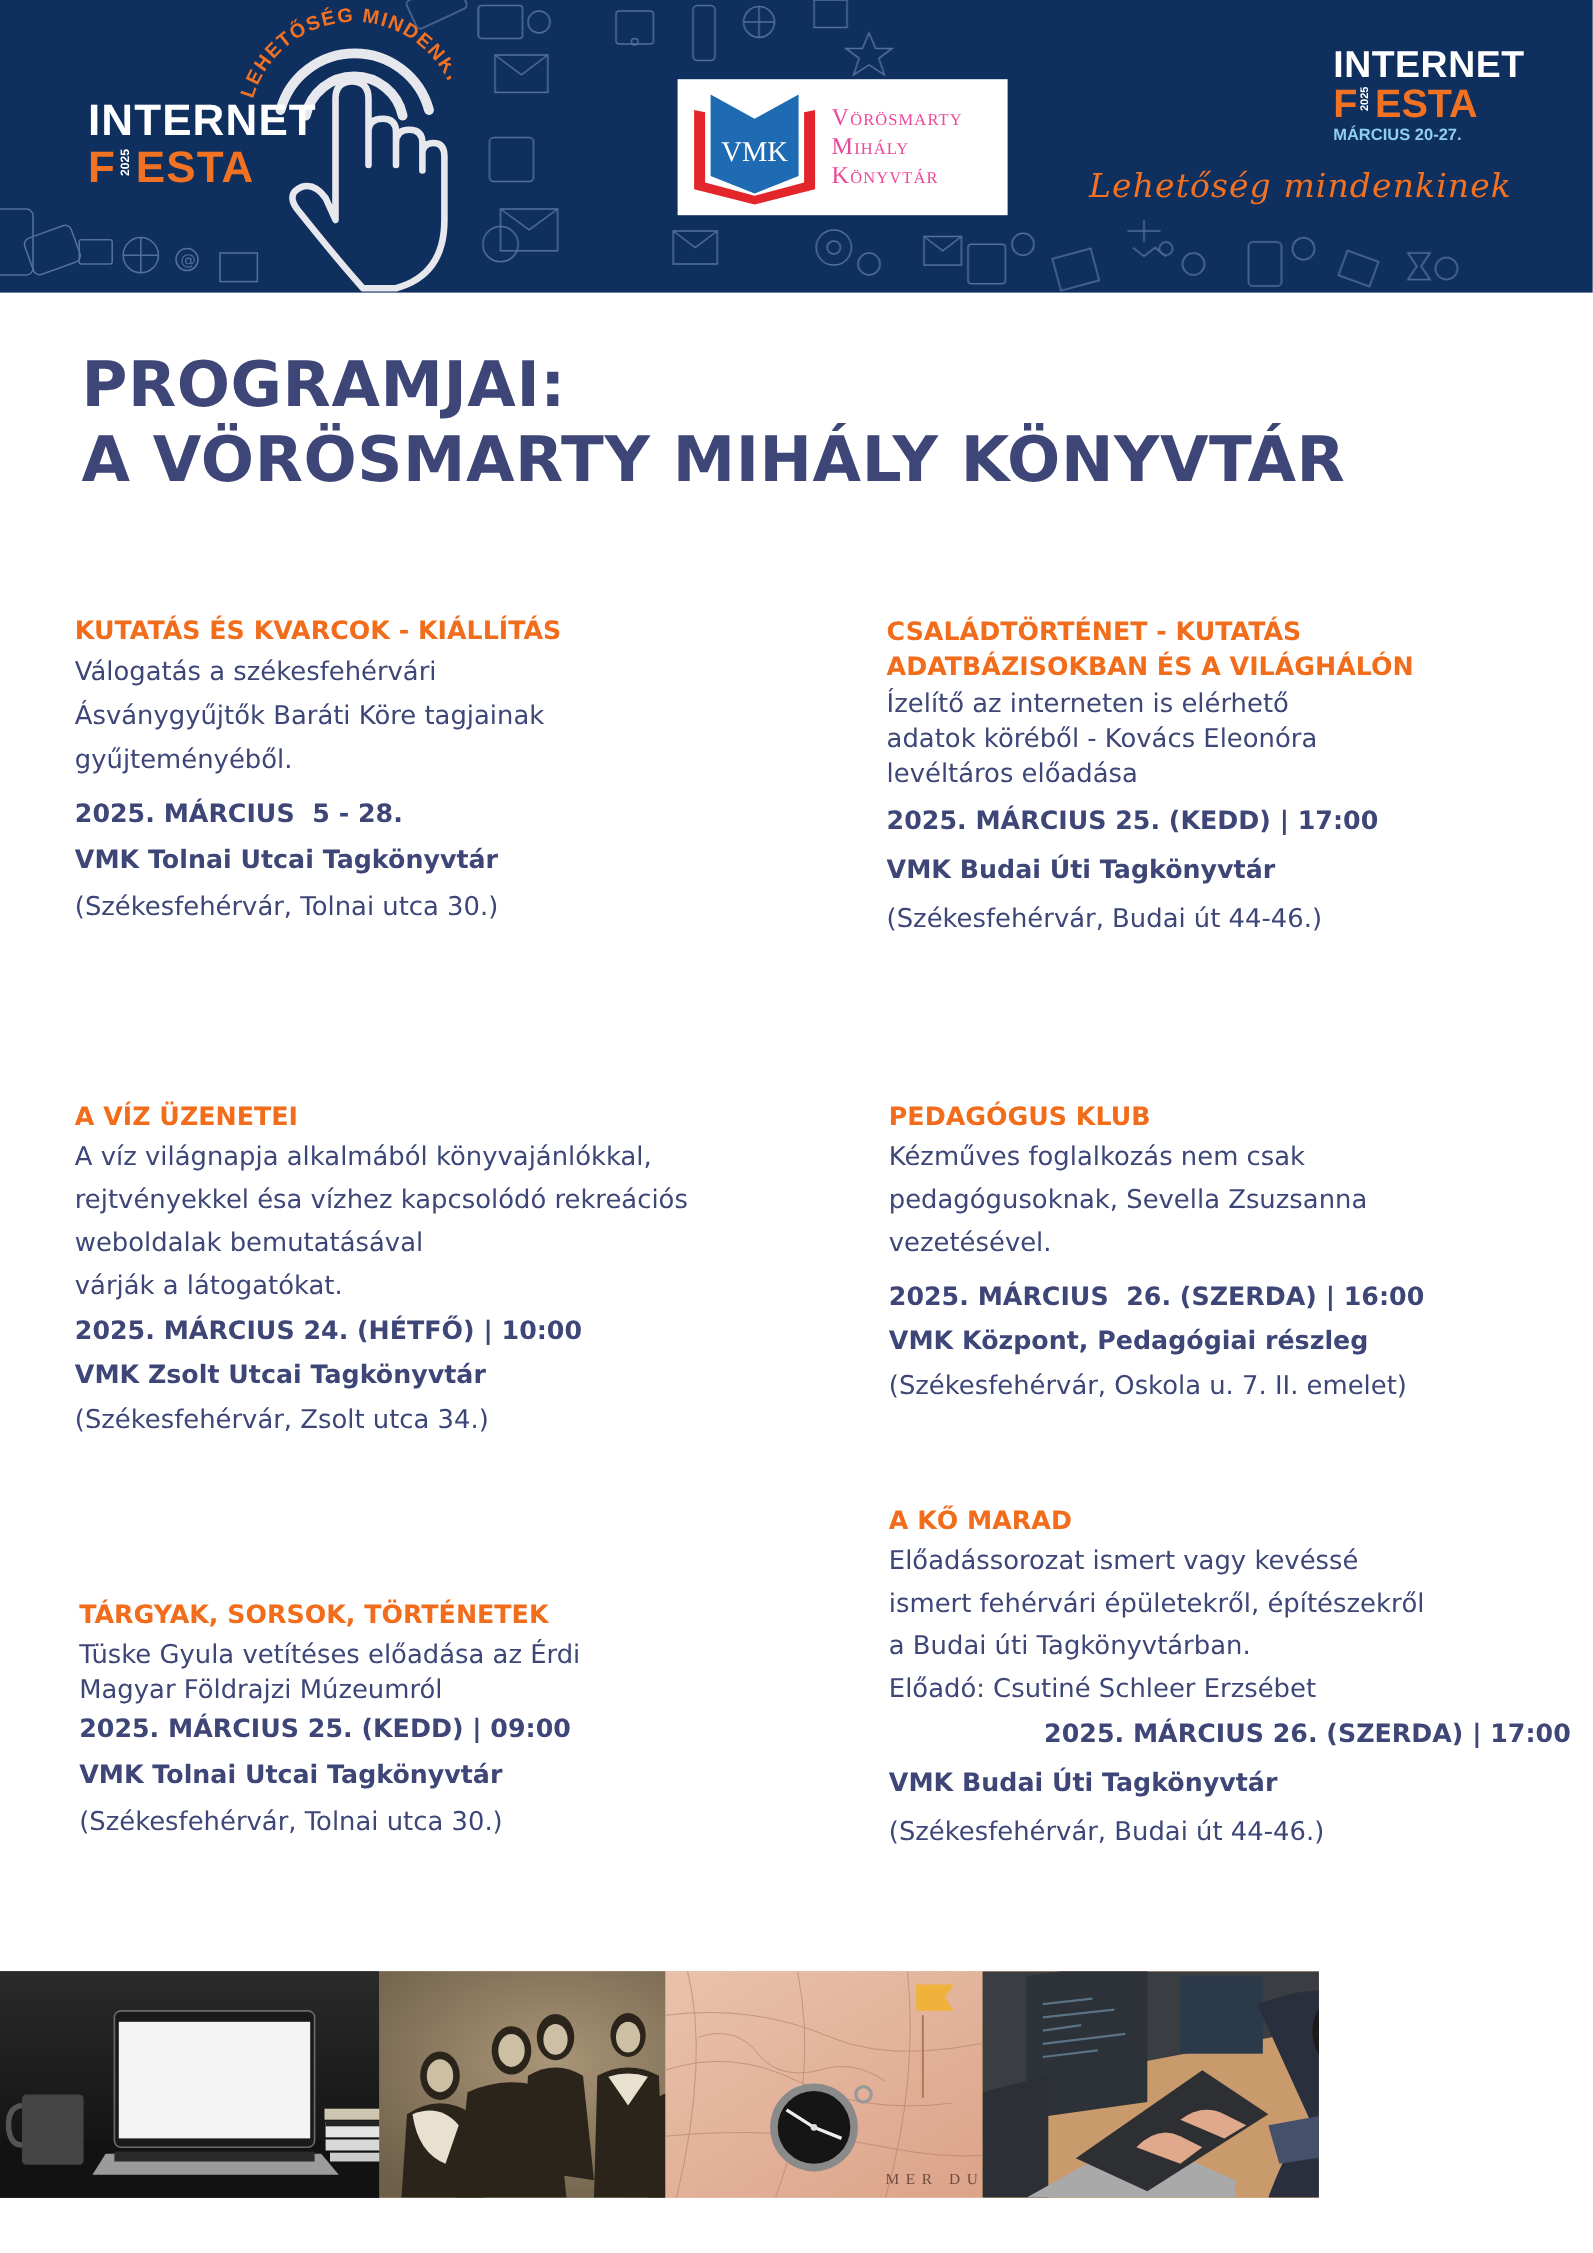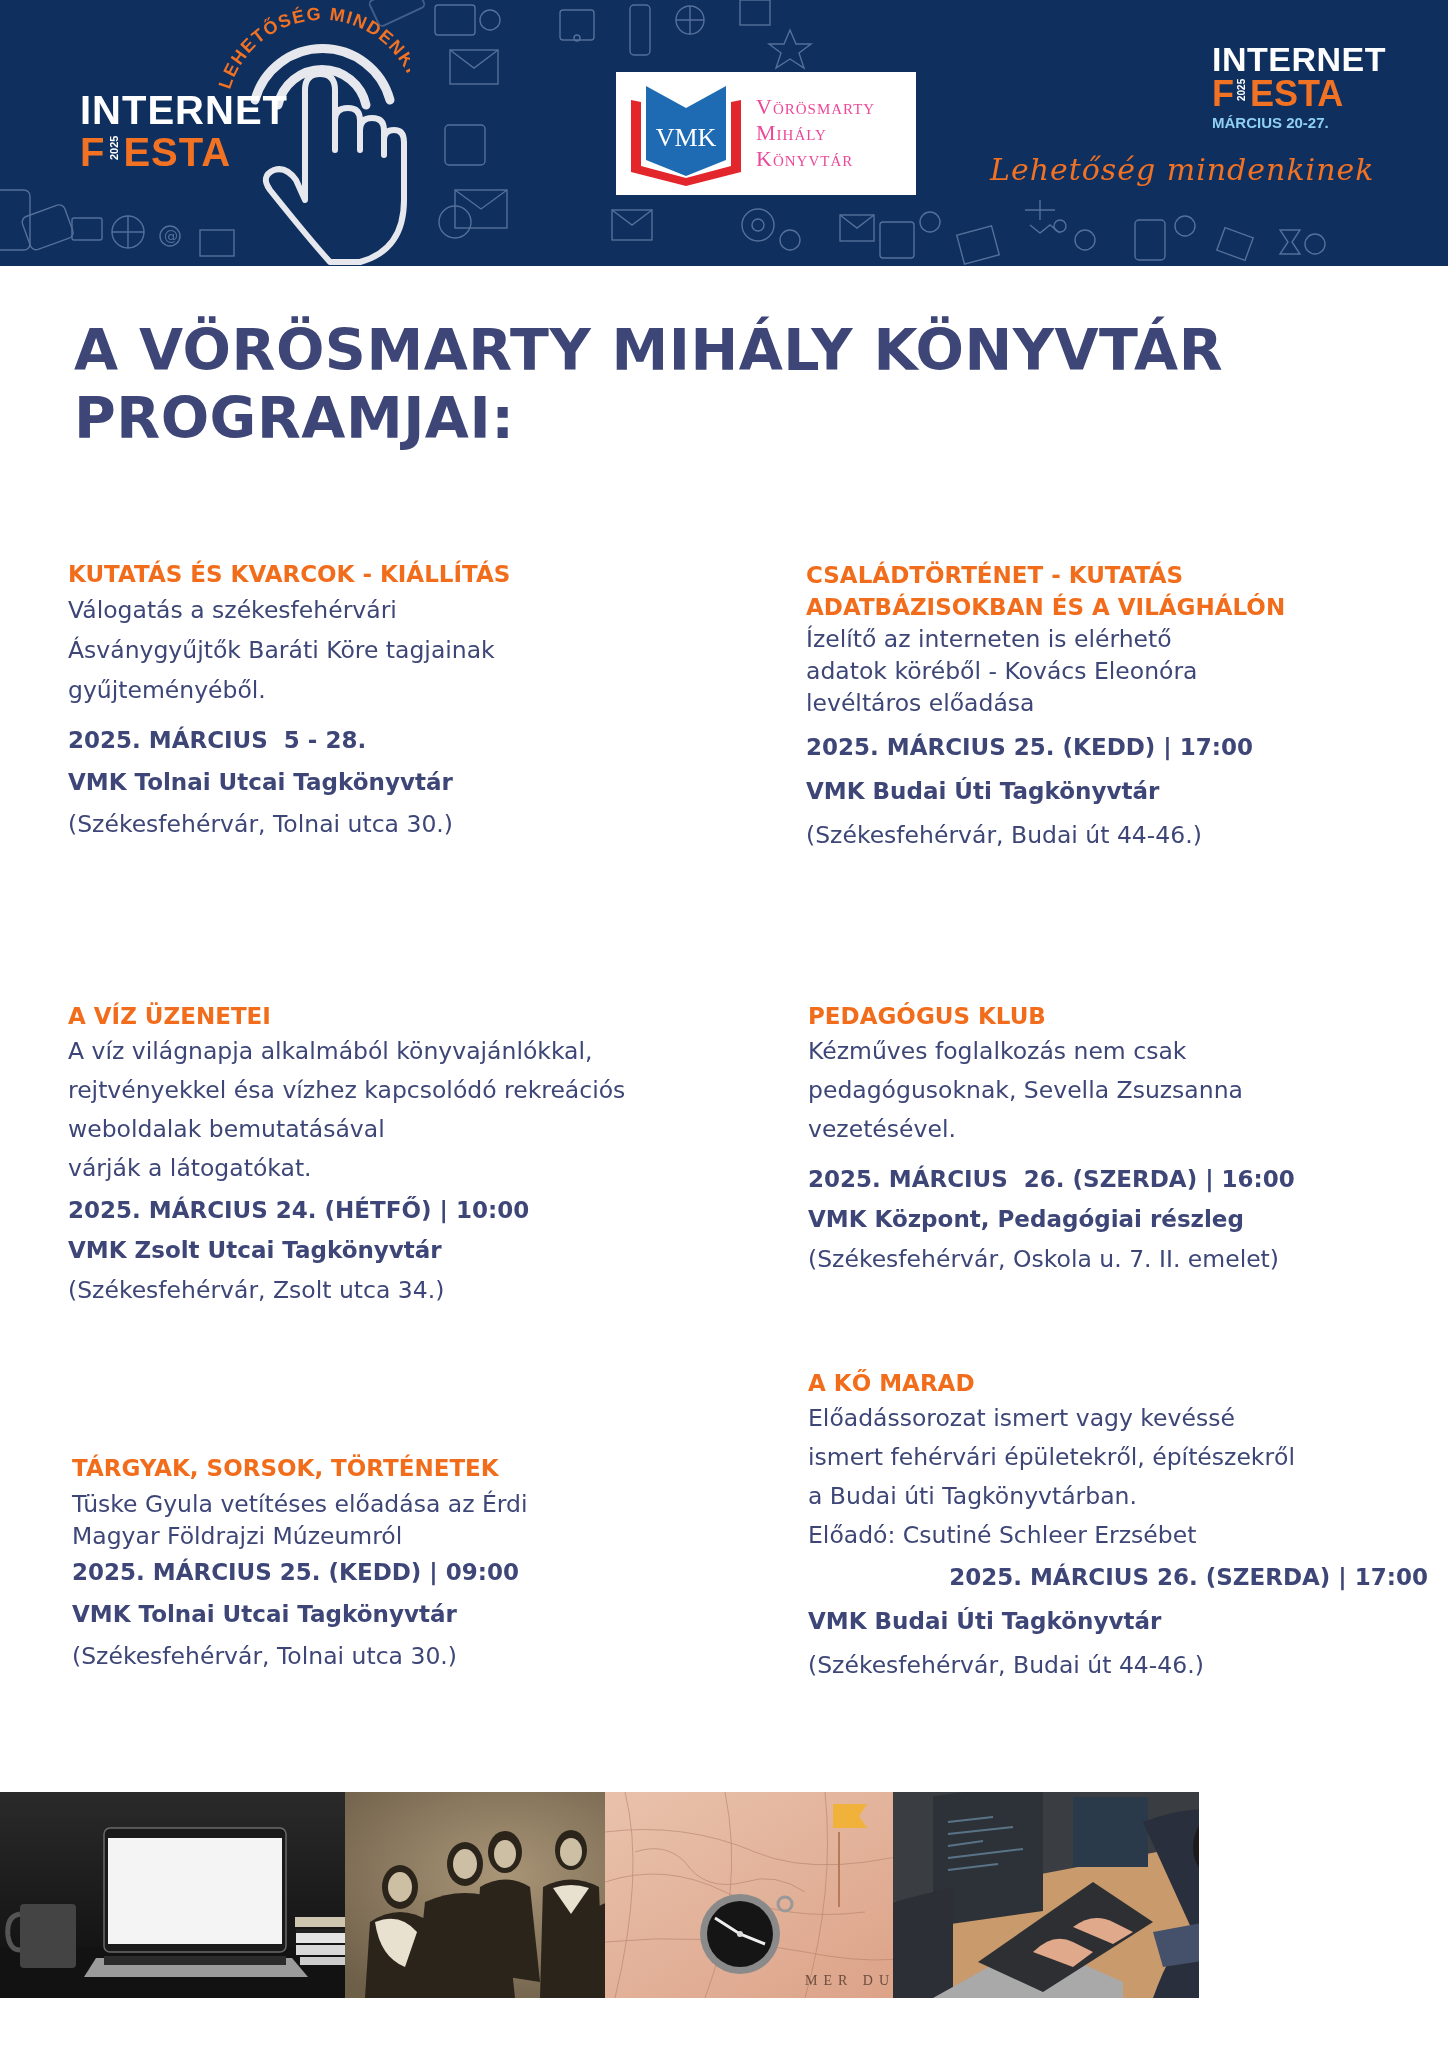--- a/index.html
+++ b/index.html
@@ -179,22 +179,22 @@
       <span>F</span>
       <span class="yr">2025</span>
       <span>ESTA</span>
     </div>
     <div class="dates">MÁRCIUS 20-27.</div>
   </div>
   <div class="script-tag">Lehetőség mindenkinek</div>
 </div>
 
 <h1 class="page-title" style="margin:0;">
+  <div>PROGRAMJAI:</div>
   <div>A VÖRÖSMARTY MIHÁLY KÖNYVTÁR</div>
-  <div>PROGRAMJAI:</div>
 </h1>
 
 <div class="event" id="ev1">
   <div class="ev-title">KUTATÁS ÉS KVARCOK - KIÁLLÍTÁS</div>
   <div class="ev-desc">Válogatás a székesfehérvári
 Ásványgyűjtők Baráti Köre tagjainak
 gyűjteményéből.</div>
   <div class="ev-date">2025. MÁRCIUS  5 - 28.</div>
   <div class="ev-venue">VMK Tolnai Utcai Tagkönyvtár</div>
   <div class="ev-addr">(Székesfehérvár, Tolnai utca 30.)</div>

